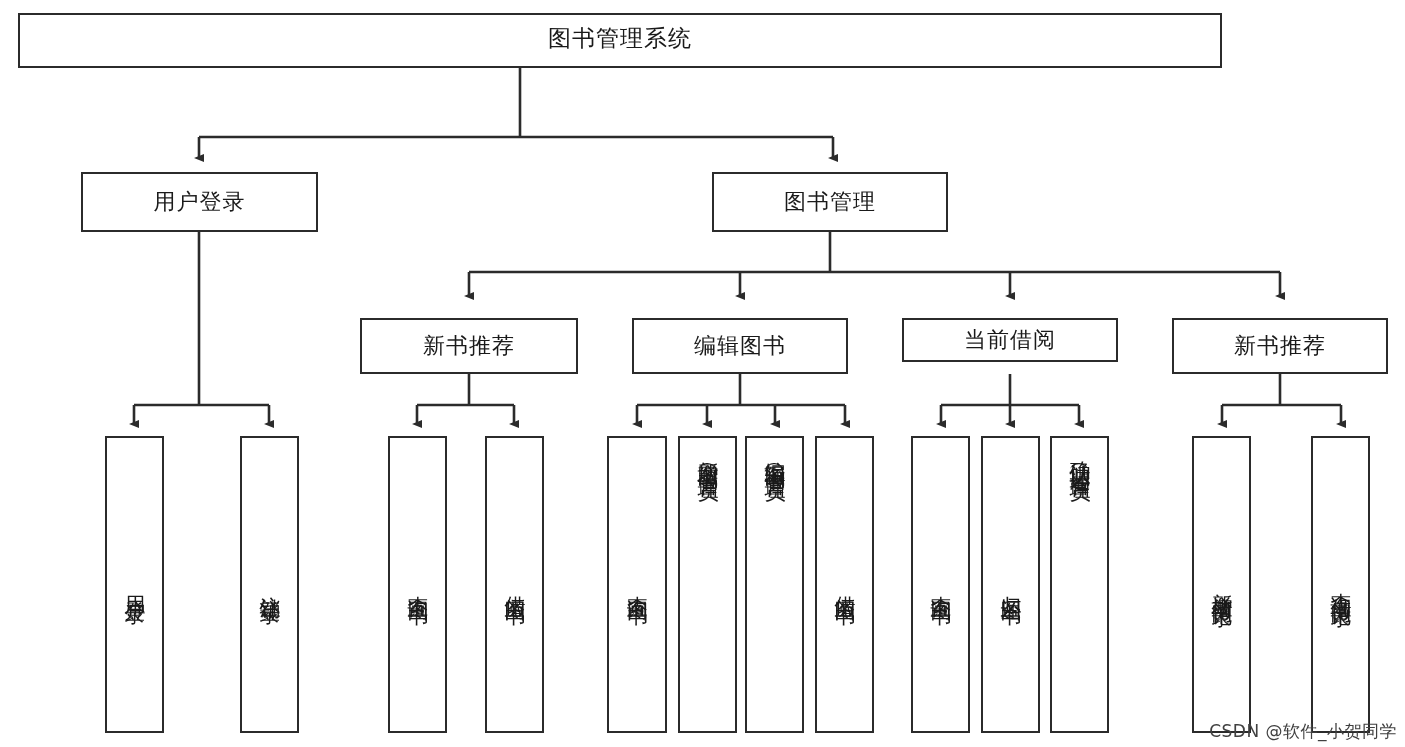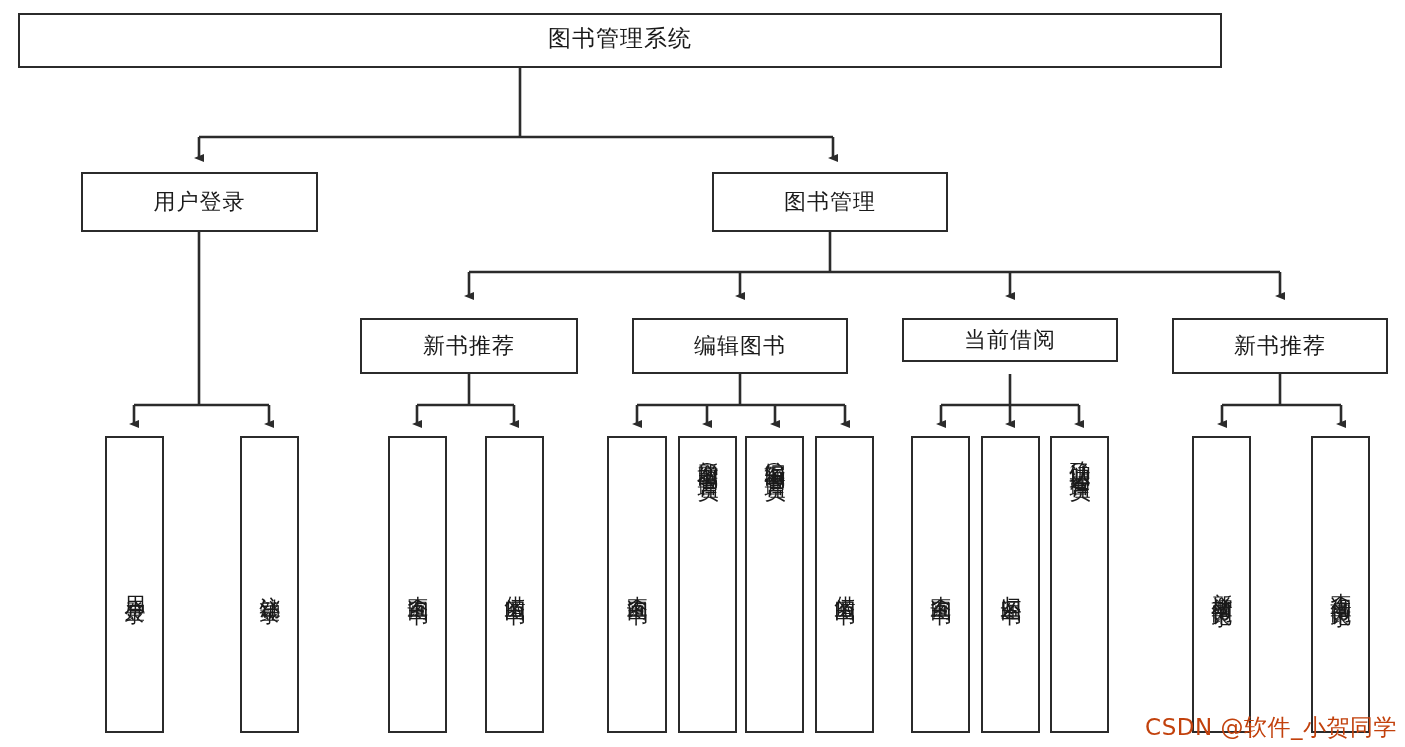--- a/index.html
+++ b/index.html
@@ -67,22 +67,22 @@
     max-height: 100%;
   }
   
   .node.v.tall {
     align-items: flex-start;
   }
   #watermark {
     position: absolute;
     right: 8px;
     bottom: 4px;
-    font-size: 23px;
-    color: #c2410c;
+    font-size: 17px;
+    color: #404040;
     letter-spacing: 0.5px;
     white-space: nowrap;
     user-select: none;
   }
 </style>
 </head>
 <body>
 
 <div id="diagram-root">
 

